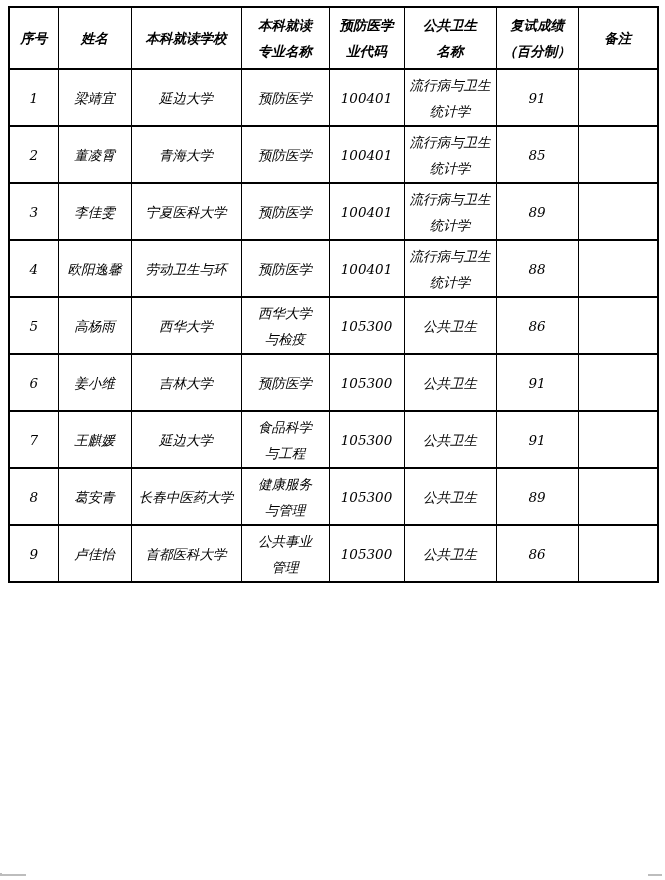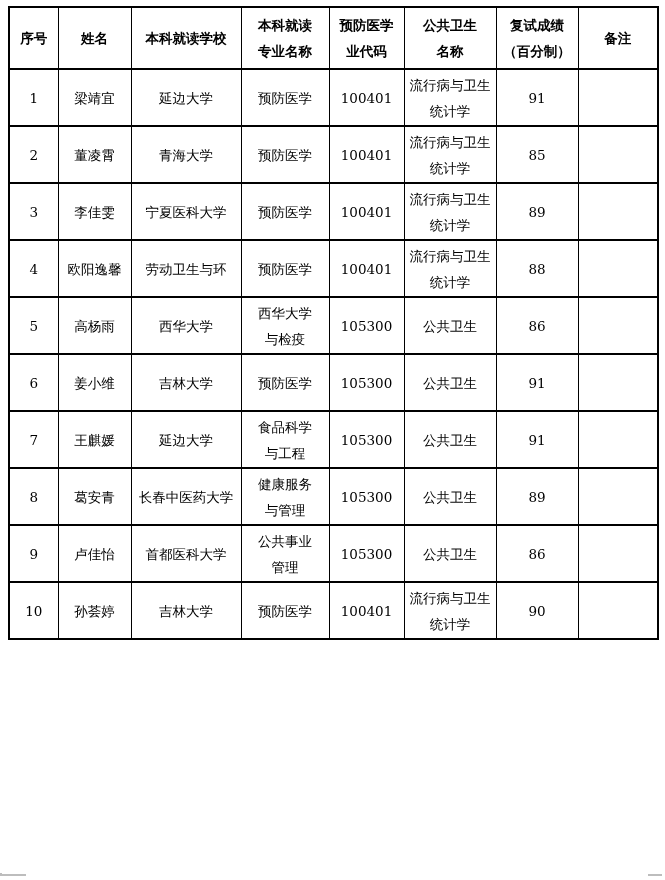--- a/index.html
+++ b/index.html
@@ -11,20 +11,21 @@
     font-family: "DejaVu Serif", "Liberation Serif", serif;
     color: #000000;
     position: relative;
     overflow: hidden;
   }
   .sheet {
     position: absolute;
     left: 0; top: 0;
     width: 665px; height: 880px;
     background: #ffffff;
+    font-style: italic;
   }
   table.admission {
     position: absolute;
     left: 8px;
     top: 6px;
     width: 649px;
     border-collapse: collapse;
     table-layout: fixed;
     border: 2px solid #000000;
   }
@@ -200,30 +201,19 @@
         <td>9</td>
         <td>卢佳怡</td>
         <td>首都医科大学</td>
         <td>公共事业
 管理</td>
         <td>105300</td>
         <td>公共卫生</td>
         <td>86</td>
         <td></td>
       </tr>
-      <tr>
-        <td>10</td>
-        <td>孙荟婷</td>
-        <td>吉林大学</td>
-        <td>预防医学</td>
-        <td>100401</td>
-        <td>流行病与卫生
-统计学</td>
-        <td>90</td>
-        <td></td>
-      </tr>
     </tbody>
   </table>
 
   <div class="artifact-left"></div>
   <div class="artifact-right"></div>
 
 </div>
 
 </body></html>

